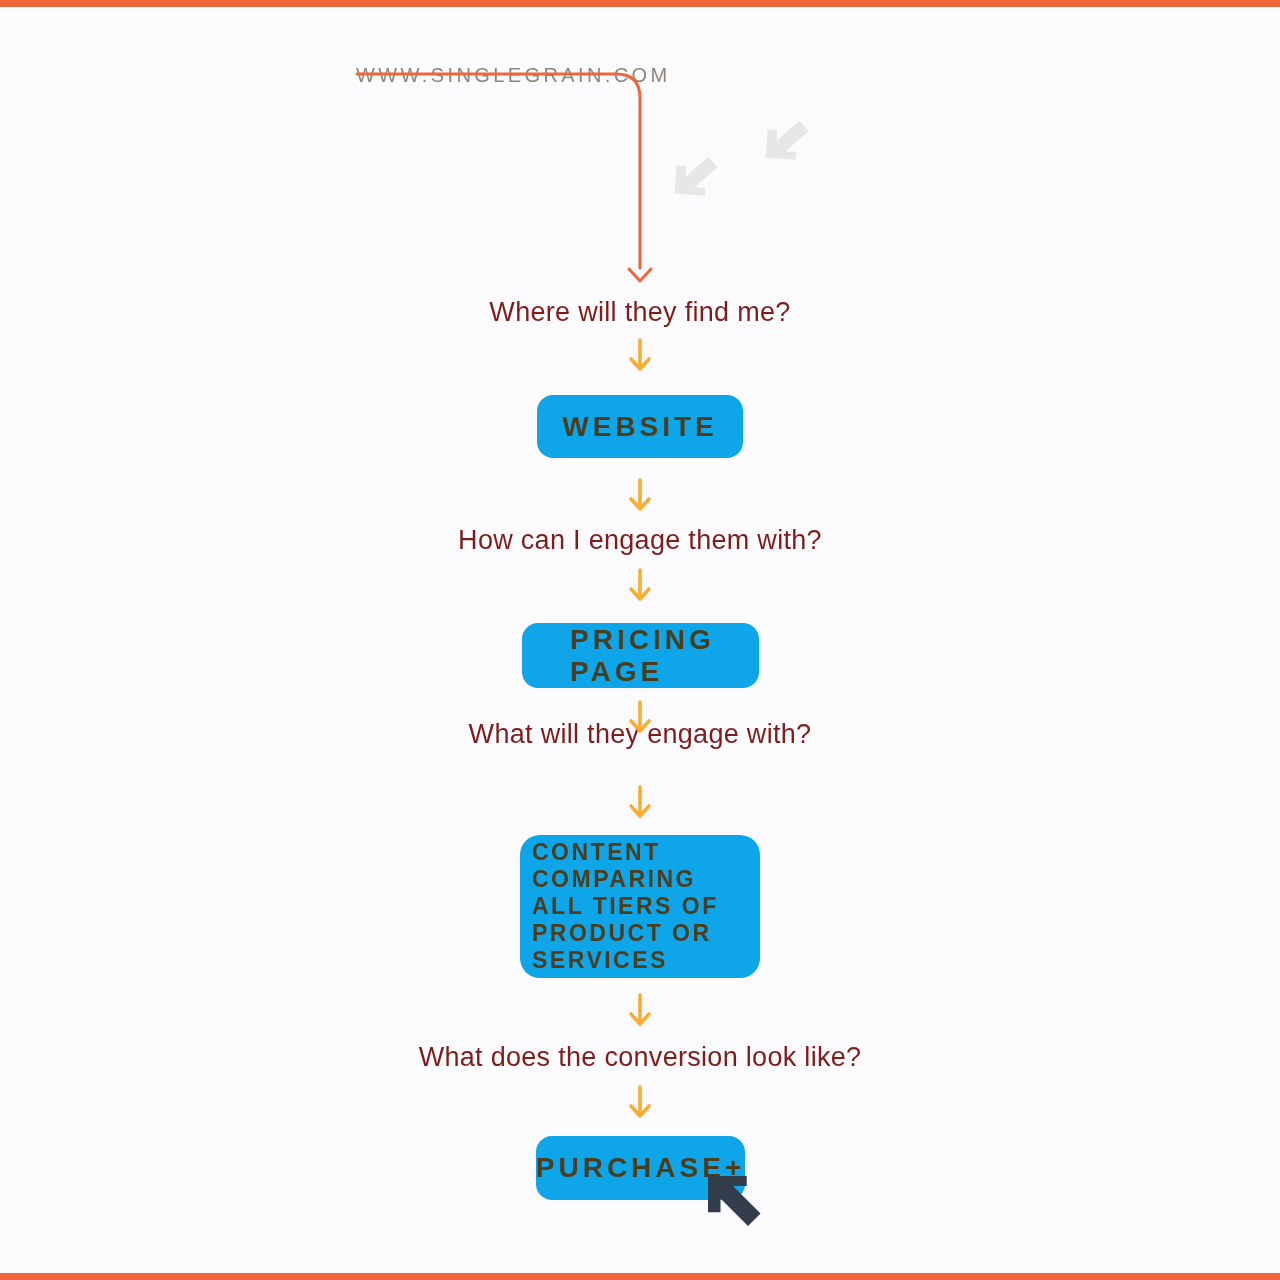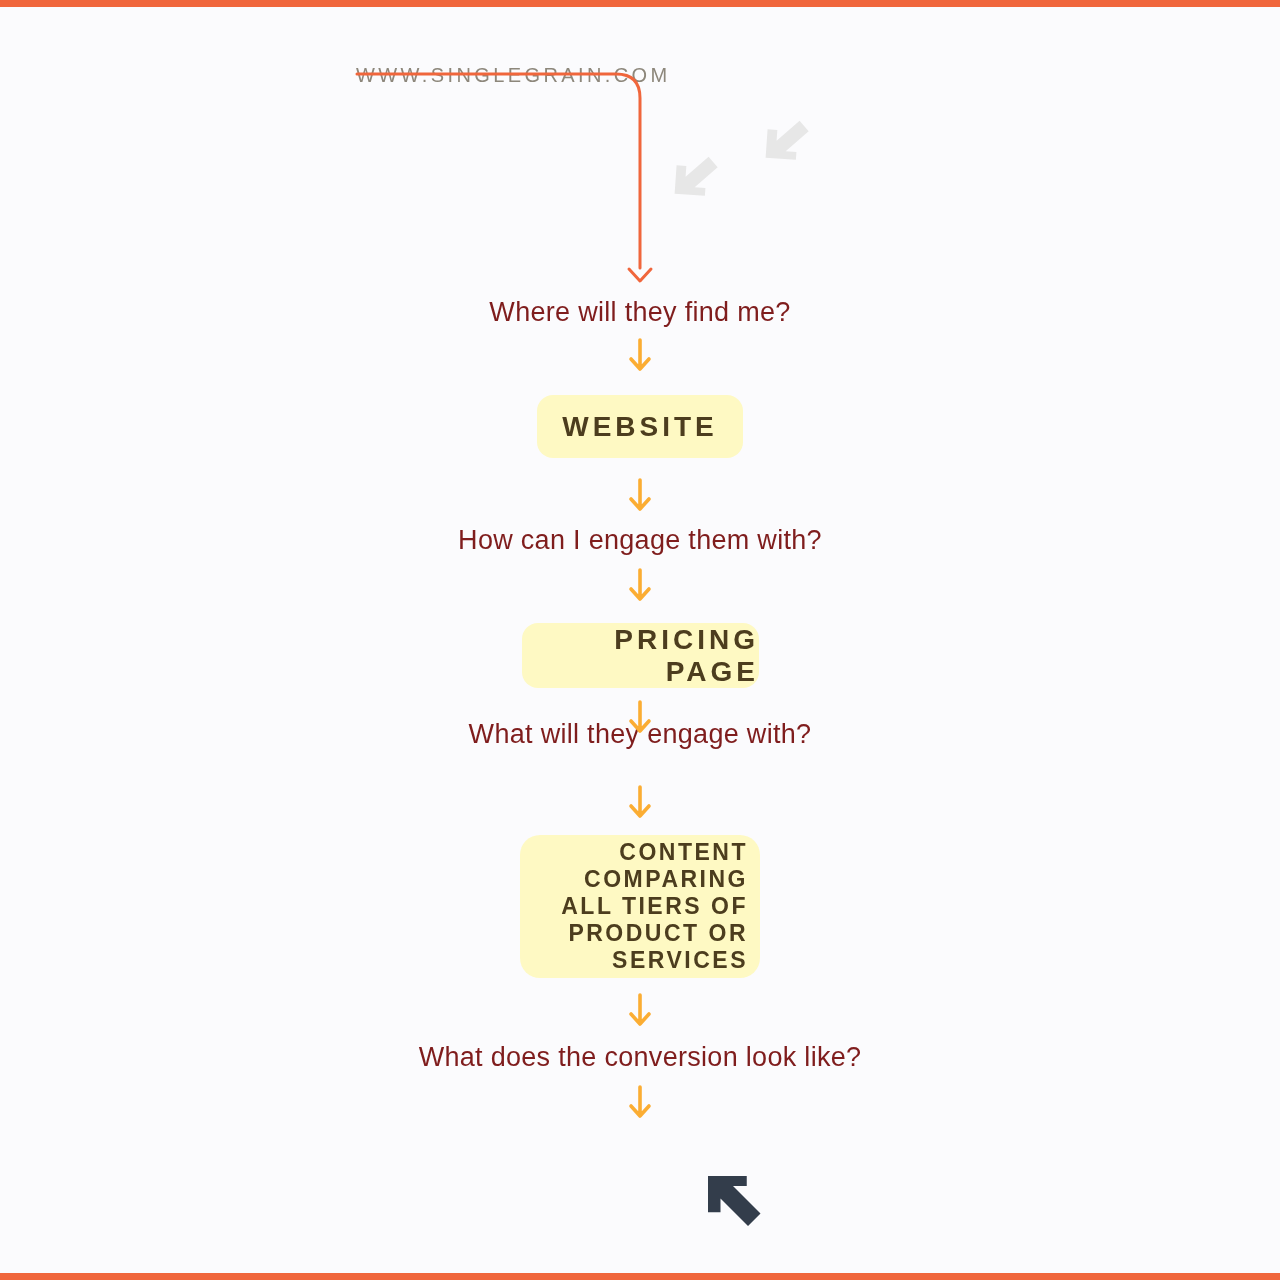--- a/index.html
+++ b/index.html
@@ -84,31 +84,31 @@
   .ma1 { top: 338px; }
   .ma2 { top: 478px; }
   .ma3 { top: 568px; }
   .ma4 { top: 700px; }
   .ma5 { top: 785px; }
   .ma6 { top: 993px; }
   .ma7 { top: 1085px; }
 
   .node {
     position: absolute;
-    background: #fef9c3;
+    background: #0ea5e9;
     color: #4C3D1E;
     font-weight: bold;
     display: flex; align-items: center; justify-content: center;
-    text-align: right;
+    text-align: left;
     border-radius: 16px;
     letter-spacing: 4px;
     box-sizing: border-box;
   }
   .node-website  { left: 537px; top: 395px;  width: 206px; height: 63px;  font-size: 28px; }
-  .node-pricing  { left: 522px; top: 623px;  width: 237px; height: 65px;  font-size: 28px; }
+  .node-pricing  { left: 522px; top: 623px;  width: 237px; height: 65px;  font-size: 28px; padding-left: 48px; }
   .node-content  {
     left: 520px; top: 835px; width: 240px; height: 143px;
     font-size: 23px; line-height: 27px; letter-spacing: 2.5px;
     border-radius: 20px; padding: 4px 12px;
   }
   .node-purchase { left: 536px; top: 1136px; width: 209px; height: 64px; font-size: 28px; }
 
   .cursor-icon {
     position: absolute; left: 703px; top: 1171px;
     width: 60px; height: 60px;
@@ -160,20 +160,21 @@
   <svg class="mini-arrow ma6" viewBox="0 0 40 36">
       <path d="M20,2 V29 M11,21 L20,31 L29,21"></path>
     </svg>
   <svg class="mini-arrow ma7" viewBox="0 0 40 36">
       <path d="M20,2 V29 M11,21 L20,31 L29,21"></path>
     </svg>
 
   <div class="node node-website">WEBSITE</div>
   <div class="node node-pricing">PRICING PAGE</div>
   <div class="node node-content">CONTENT COMPARING ALL TIERS OF PRODUCT OR SERVICES</div>
+  <div class="node node-purchase">PURCHASE+</div>
 
   <svg class="cursor-icon" viewBox="0 0 48 48">
     <g transform="translate(0,48) scale(1,-1)">
       <path d="M4,44 L4,15 L14,15 L14,26 L36,4 L46,14 L24,36 L35,36 L35,44 Z"></path>
     </g>
   </svg>
 
   <div class="edge-border bottom"></div>
 </div>
 

